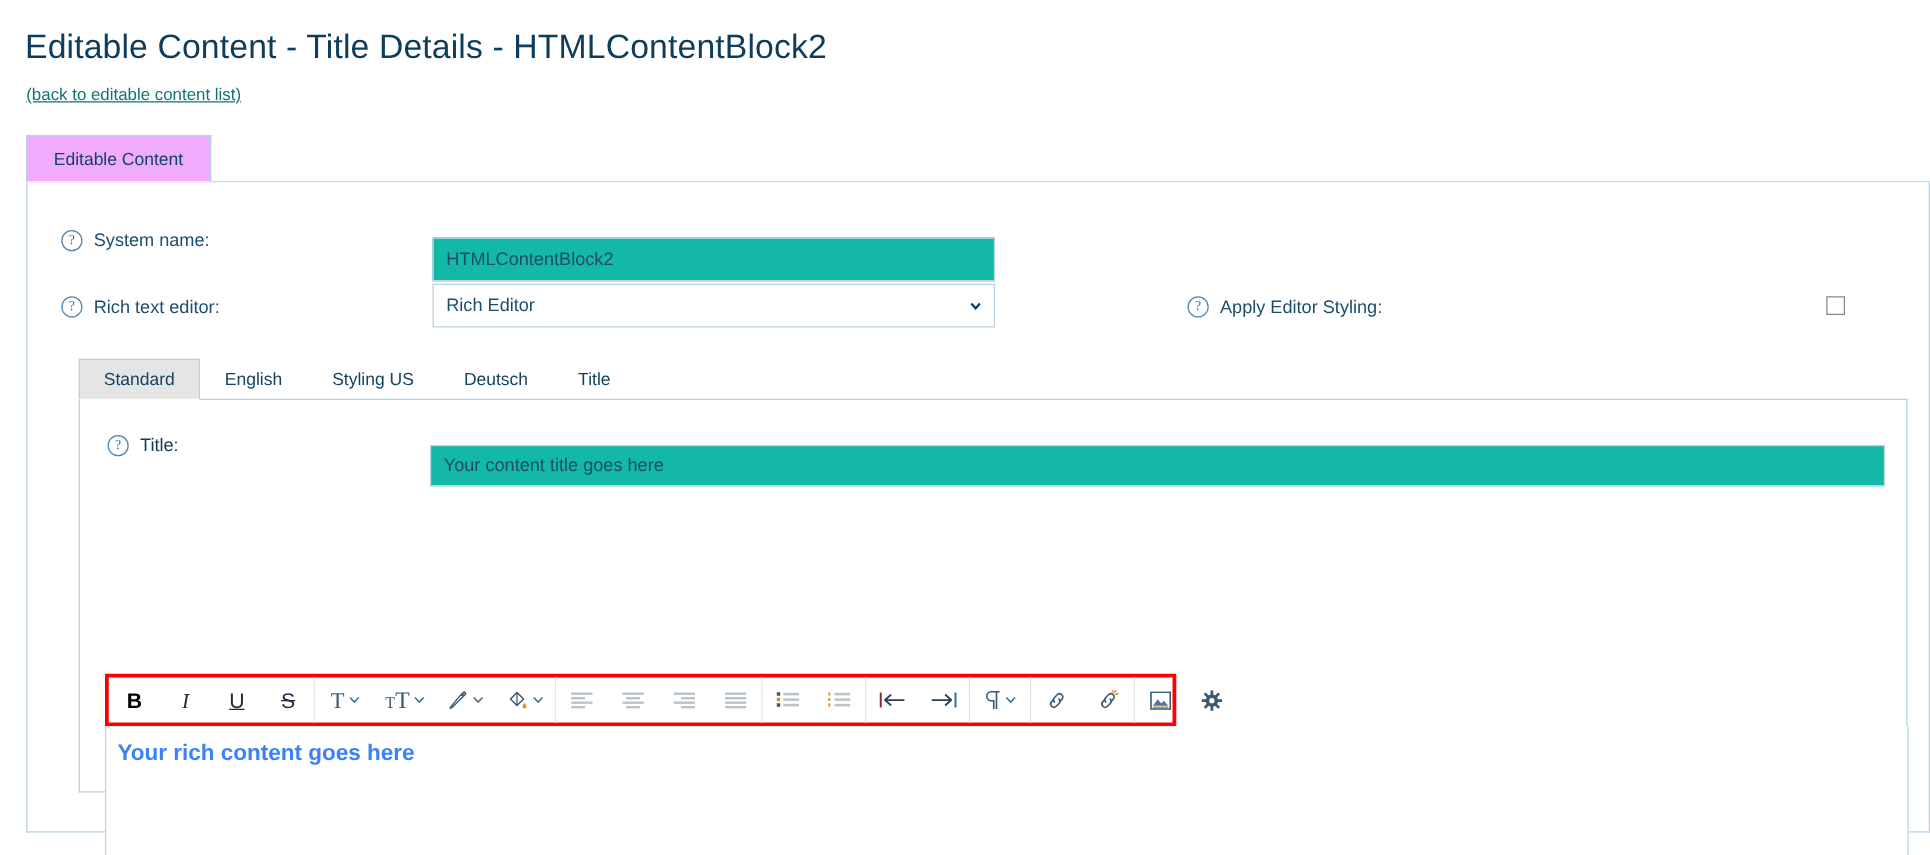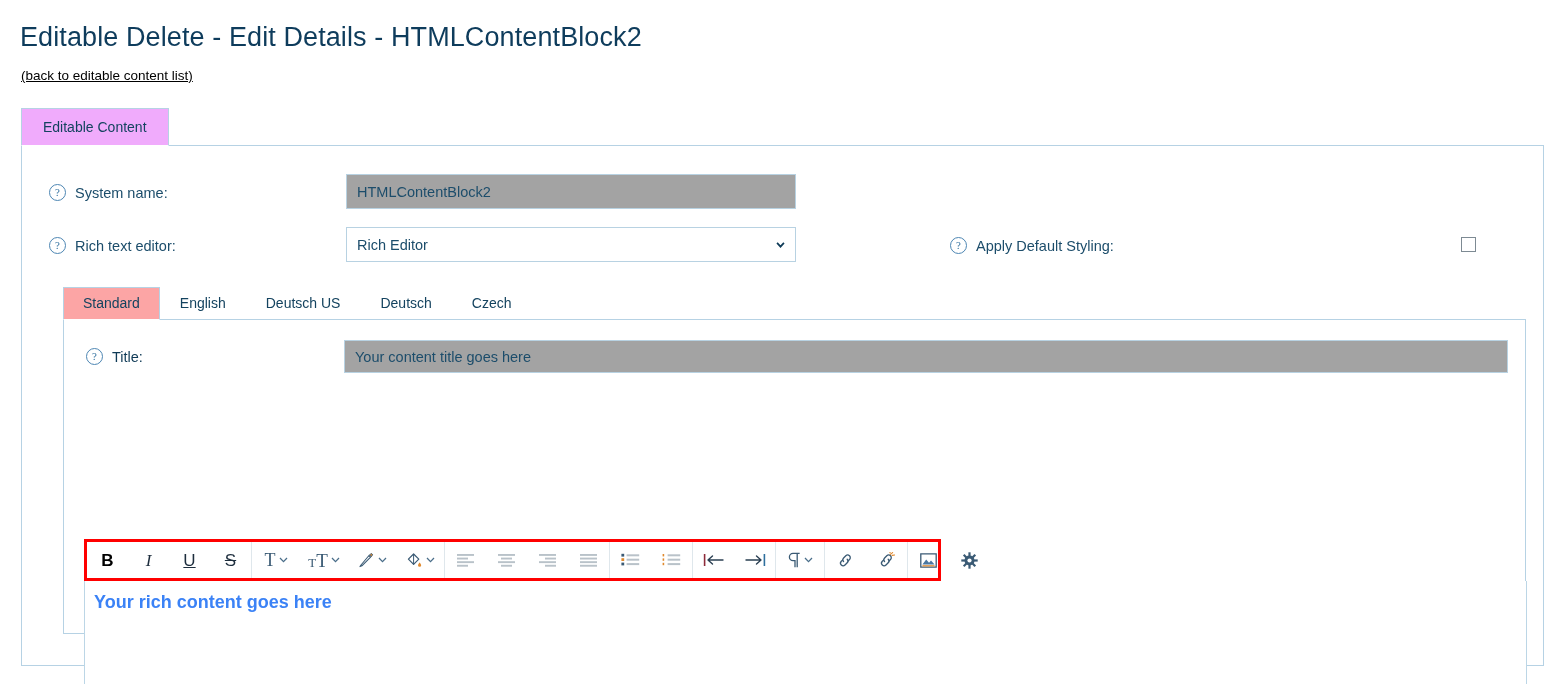--- a/index.html
+++ b/index.html
@@ -14,21 +14,21 @@
   .page { position: relative; width: 1544px; height: 684px; }
 
   
   .page-title {
     position: absolute; left: 20px; top: 22px;
     font-size: 27px; font-weight: 400; color: #0e3c5c;
     letter-spacing: .1px; white-space: nowrap;
   }
   .back-link {
     position: absolute; left: 21px; top: 68px;
-    font-size: 13.5px; color: #000000;
+    font-size: 13.5px; color: #0f766e;
     text-decoration: underline; cursor: pointer;
   }
   .actions { position: absolute; right: 0px; top: 23px; display: flex; gap: 10px; }
   .btn {
     height: 37px; border: 0; cursor: pointer;
     color: #ffffff; font-size: 13.5px; font-weight: bold;
     display: flex; align-items: center; justify-content: center;
     padding: 0 18px; letter-spacing: .2px;
   }
   .btn-primary { background: #043048; min-width: 98px; }
@@ -66,24 +66,24 @@
     font-size: 14.5px; color: #1c4d6b; white-space: nowrap;
   }
   .qicon {
     width: 17px; height: 17px; border-radius: 50%;
     border: 1.4px solid #4d86b3; color: #2f6f9e;
     font-size: 11px; line-height: 14px; text-align: center;
     font-family: "Liberation Serif", serif; flex: none; cursor: pointer;
   }
   .inp {
     position: absolute;
-    border: 1px solid #b8d2e2; background: #a3a3a3;
+    border: 1px solid #b8d2e2; background: #14b8a6;
     font-family: "Liberation Sans", sans-serif;
     font-size: 14.5px; color: #1c4d6b;
-    padding: 0 10px; outline: none;
+    padding: 0 10px; outline: none; margin-top: 16px;
   }
   .sel-wrap { position: absolute; }
   .sel-wrap select {
     width: 100%; height: 100%;
     -webkit-appearance: none; appearance: none;
     border: 1px solid #b8d2e2; background: #ffffff;
     font-family: "Liberation Sans", sans-serif;
     font-size: 14.5px; color: #1c4d6b;
     padding: 0 28px 0 10px; outline: none; cursor: pointer;
   }
@@ -104,21 +104,21 @@
     content: ""; position: absolute; left: 0; right: 0; bottom: 0;
     border-bottom: 1px solid #b6d2e4;
   }
   .ltab {
     position: relative; z-index: 2; float: left;
     height: 33px; line-height: 31px; padding: 0 19px;
     font-size: 14px; color: #14435f; cursor: pointer;
     border: 1px solid transparent;
   }
   .ltab.active {
-    border-color: #b6d2e4; border-bottom-color: #ffffff; background: #fca5a5;
+    border-color: #b6d2e4; border-bottom-color: #ffffff; background: #e5e5e5;
   }
 
   .editor-panel {
     position: absolute; left: 41px; top: 174px;
     width: 1463px; height: 314px;
     border-left: 1px solid #b6d2e4;
     border-right: 1px solid #b6d2e4;
     border-bottom: 1px solid #b6d2e4;
   }
 
@@ -152,21 +152,21 @@
     position: absolute; left: 9px; top: 11px;
     font-size: 18px; color: #3b82f6; font-weight: bold;
   }
   .bold-label { font-weight: normal; color: #0f3a56; }
 </style>
 </head>
 <body>
 
 <div class="page">
 
-  <div class="page-title">Editable Delete - Edit Details - HTMLContentBlock2</div>
+  <div class="page-title">Editable Content - Title Details - HTMLContentBlock2</div>
   <a class="back-link" href="#">(back to editable content list)</a>
 
 
   <div class="tabstrip">
     <div class="tab-outer">Editable Content</div>
   </div>
 
   <div class="panel">
 
     <div class="field-label" style="left:27px; top:38px;">
@@ -181,30 +181,30 @@
     </div>
     <div class="sel-wrap" style="left:324px; top:81px; width:450px; height:35px;border-radius:11px;">
       <select id="editor-select"><option value="Rich Editor">Rich Editor</option><option value="Plain Text">Plain Text</option><option value="HTML Source">HTML Source</option></select>
       <svg class="sel-chev" viewBox="0 0 10 7">
         <path d="M1 1 L5 5.4 L9 1" fill="none" stroke="#0d3a57" stroke-width="2"></path>
       </svg>
     </div>
 
     <div class="field-label" style="left:928px; top:91px;">
       <span class="qicon">?</span>
-      <span>Apply Default Styling:</span>
+      <span>Apply Editor Styling:</span>
     </div>
     <div class="chk" style="left:1439px; top:91px;"></div>
 
     <div class="langtabs" id="langtabs">
         <div class="ltab active">Standard</div>
         <div class="ltab">English</div>
-        <div class="ltab">Deutsch US</div>
+        <div class="ltab">Styling US</div>
         <div class="ltab">Deutsch</div>
-        <div class="ltab">Czech</div>
+        <div class="ltab">Title</div>
       </div>
 
     <div class="editor-panel">
 
       <div class="field-label" style="left:22px; top:28px;">
         <span class="qicon">?</span>
         <span class="bold-label">Title:</span>
       </div>
       <input class="inp" style="left: 280px; top: 20px; width: 1164px; height: 33px;" value="Your content title goes here">
     </div>

